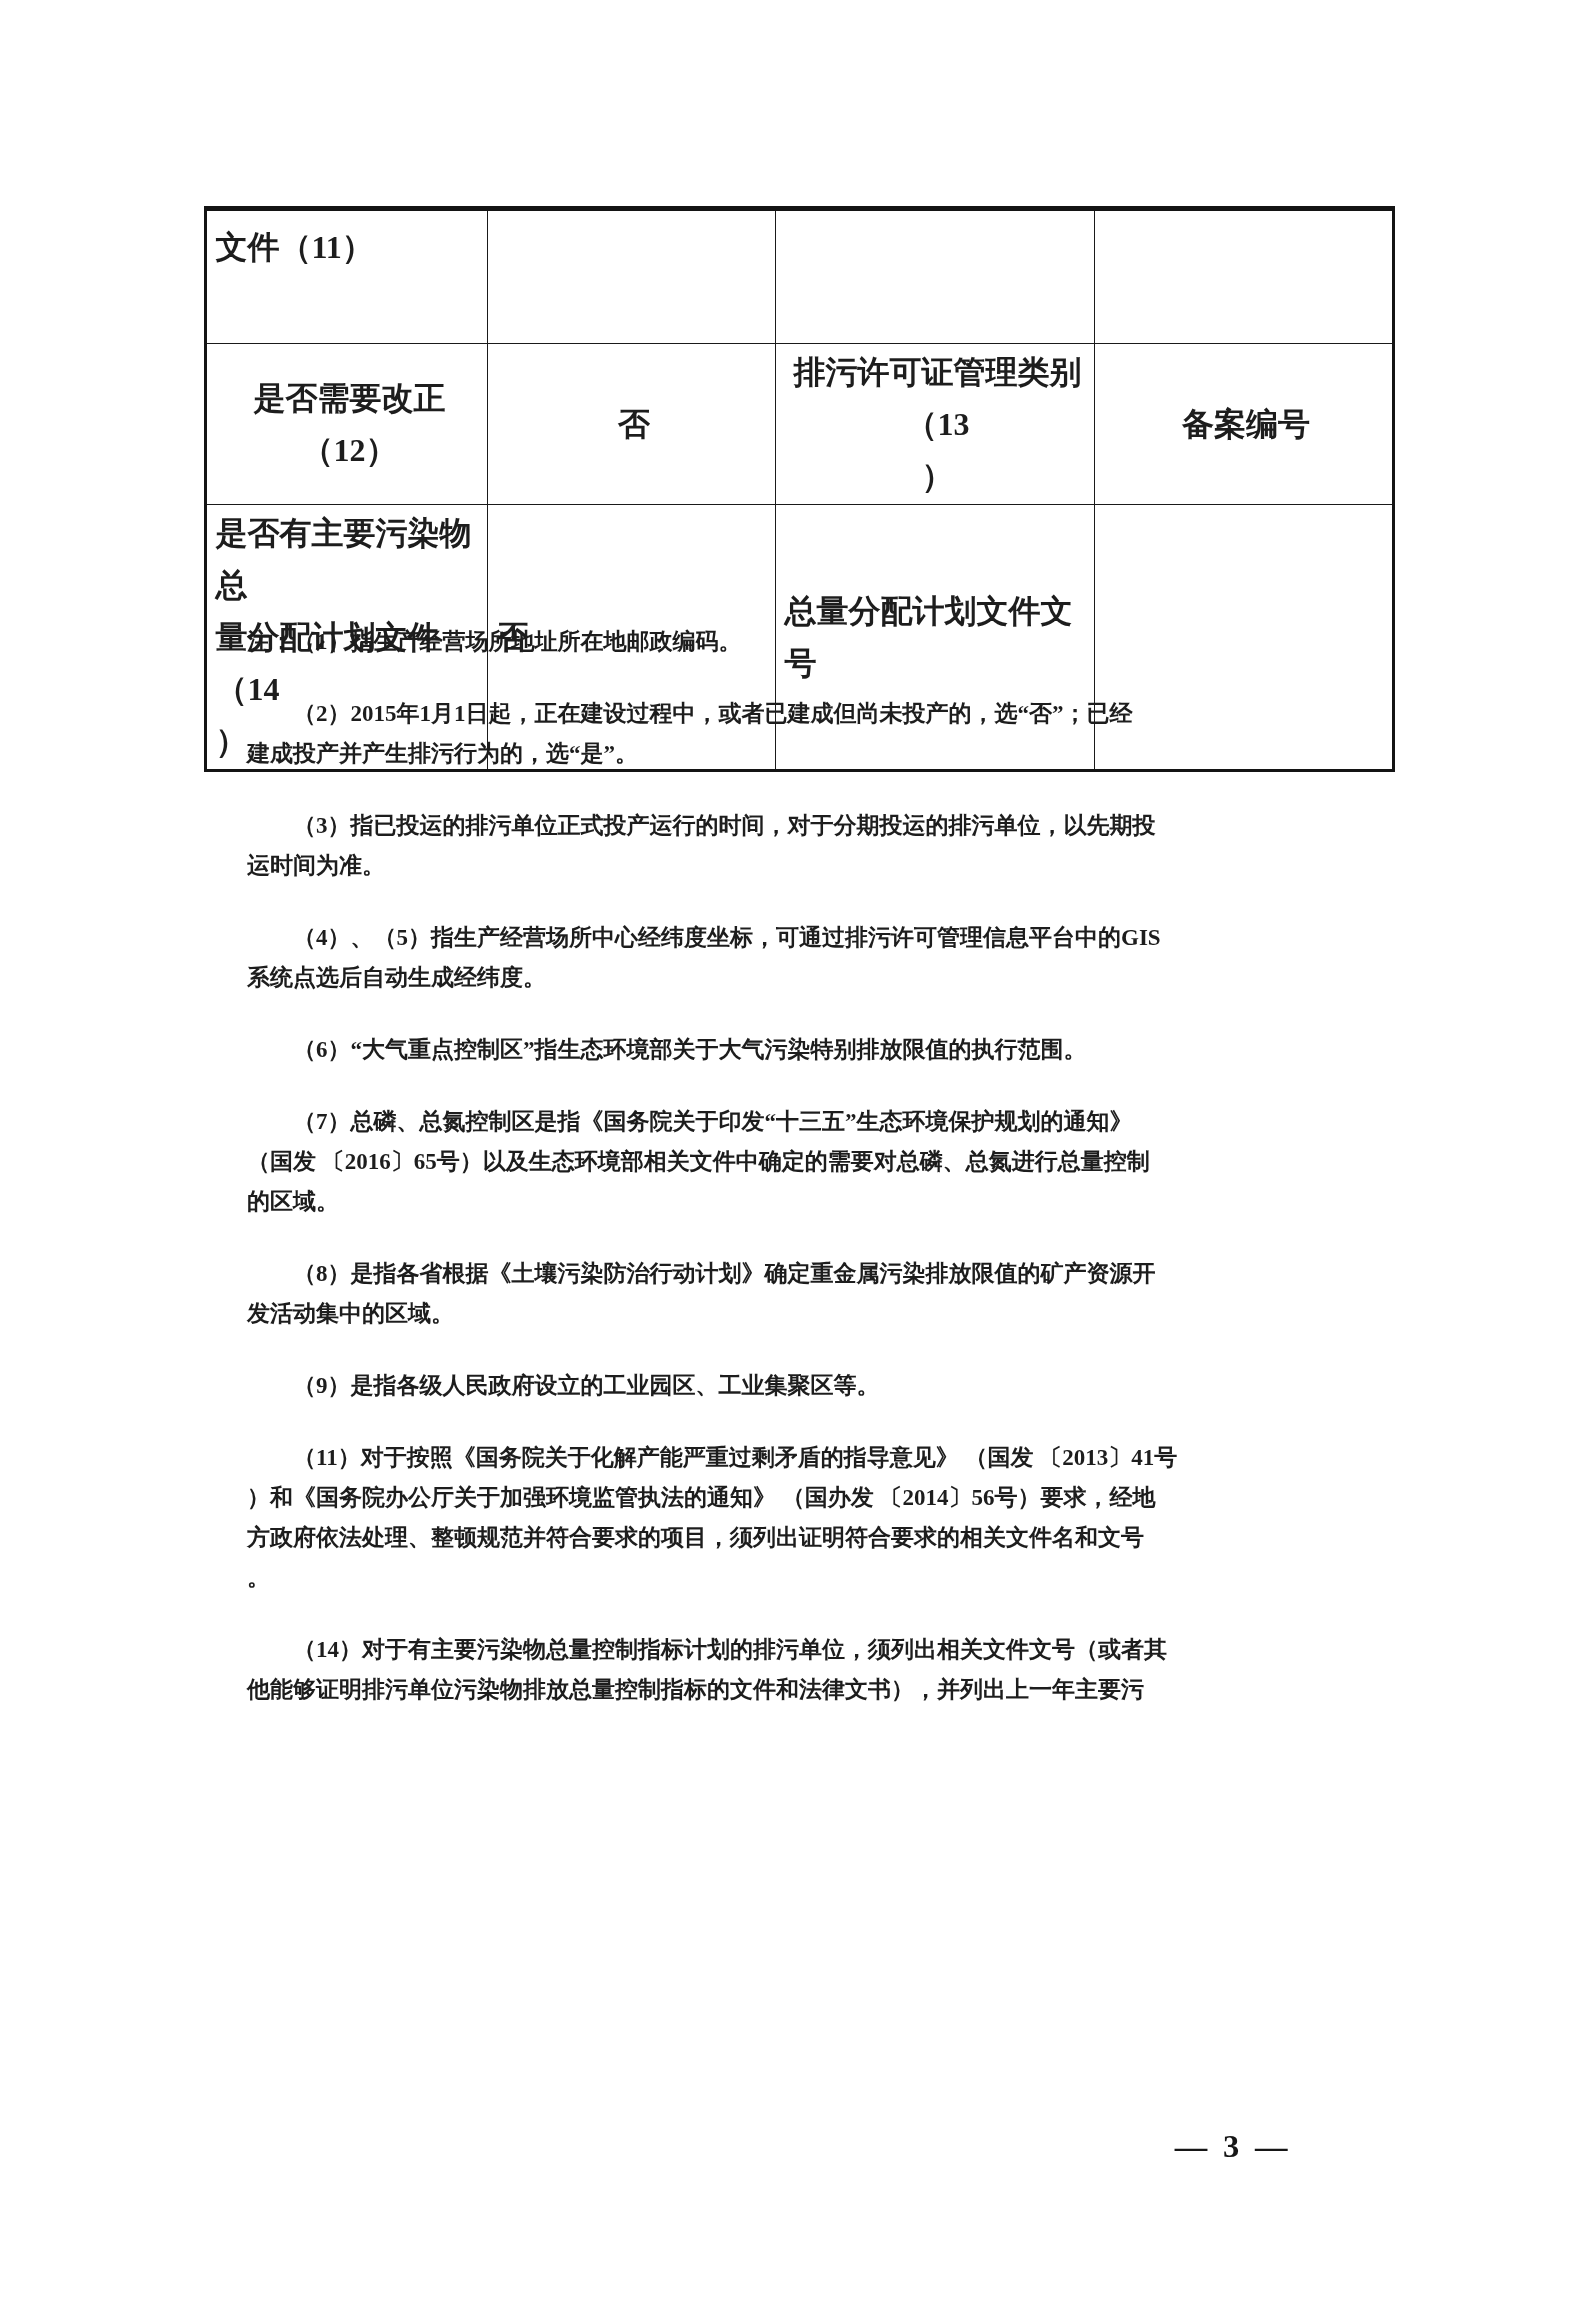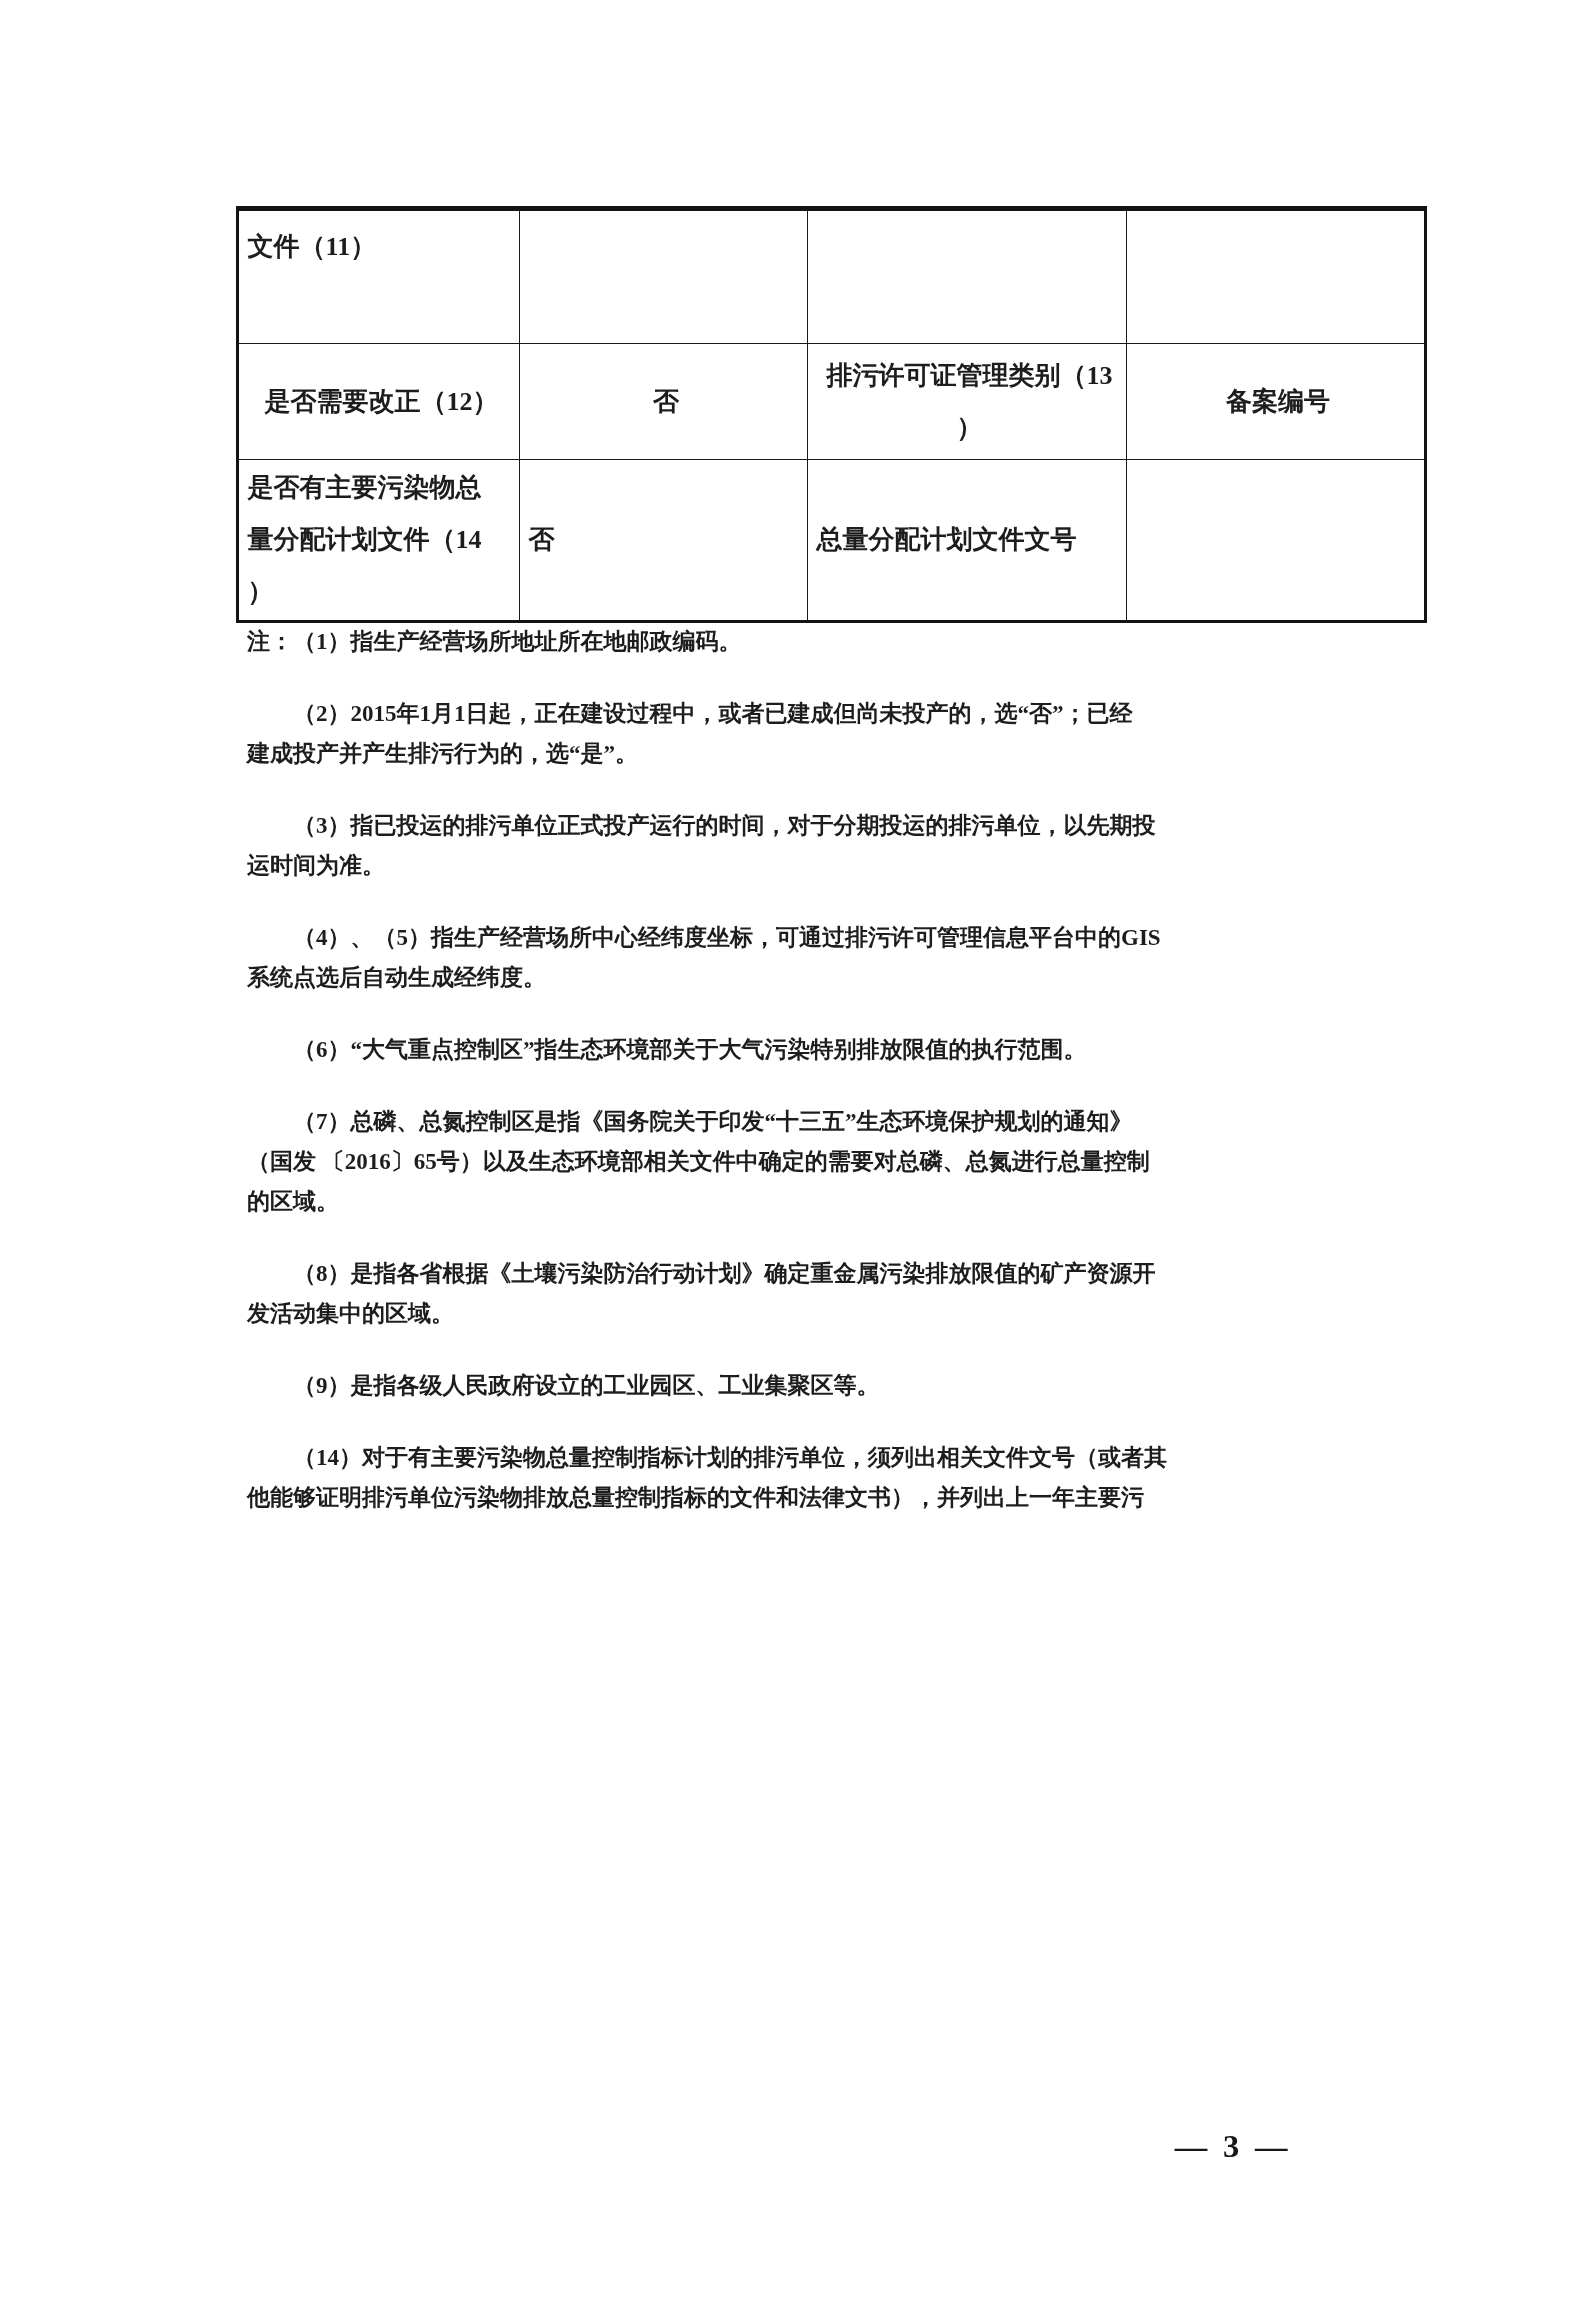--- a/index.html
+++ b/index.html
@@ -21,23 +21,22 @@
 
   
   table.form {
     position: absolute;
     left: 204px;
     top: 206px;
     width: 1188px;
     height: 411px;
     border-collapse: collapse;
     table-layout: fixed;
-    font-size: 26px;
+    font-size: 32px;
     line-height: 52px;
-    margin-left: 32px;
   }
   table.form {
     border: 3.8px solid #141414;
     border-top-width: 5.7px;
   }
   table.form td {
     border: 1.9px solid #1a1a1a;
     padding: 1.9px 3.8px 1.9px 8.6px;
     vertical-align: middle;
     white-space: pre-line;
@@ -123,20 +122,24 @@
 运时间为准。</p>
     <p>（4）、（5）指生产经营场所中心经纬度坐标，可通过排污许可管理信息平台中的GIS
 系统点选后自动生成经纬度。</p>
     <p>（6）“大气重点控制区”指生态环境部关于大气污染特别排放限值的执行范围。</p>
     <p>（7）总磷、总氮控制区是指《国务院关于印发“十三五”生态环境保护规划的通知》
 （国发 〔2016〕65号）以及生态环境部相关文件中确定的需要对总磷、总氮进行总量控制
 的区域。</p>
     <p>（8）是指各省根据《土壤污染防治行动计划》确定重金属污染排放限值的矿产资源开
 发活动集中的区域。</p>
     <p>（9）是指各级人民政府设立的工业园区、工业集聚区等。</p>
+    <p>（11）对于按照《国务院关于化解产能严重过剩矛盾的指导意见》 （国发 〔2013〕41号
+）和《国务院办公厅关于加强环境监管执法的通知》 （国办发 〔2014〕56号）要求，经地
+方政府依法处理、整顿规范并符合要求的项目，须列出证明符合要求的相关文件名和文号
+。</p>
     <p>（14）对于有主要污染物总量控制指标计划的排污单位，须列出相关文件文号（或者其
 他能够证明排污单位污染物排放总量控制指标的文件和法律文书），并列出上一年主要污</p>
   </section>
 
   <div class="pageno">— 3 —</div>
 
 </div>
 
 
 </body></html>

